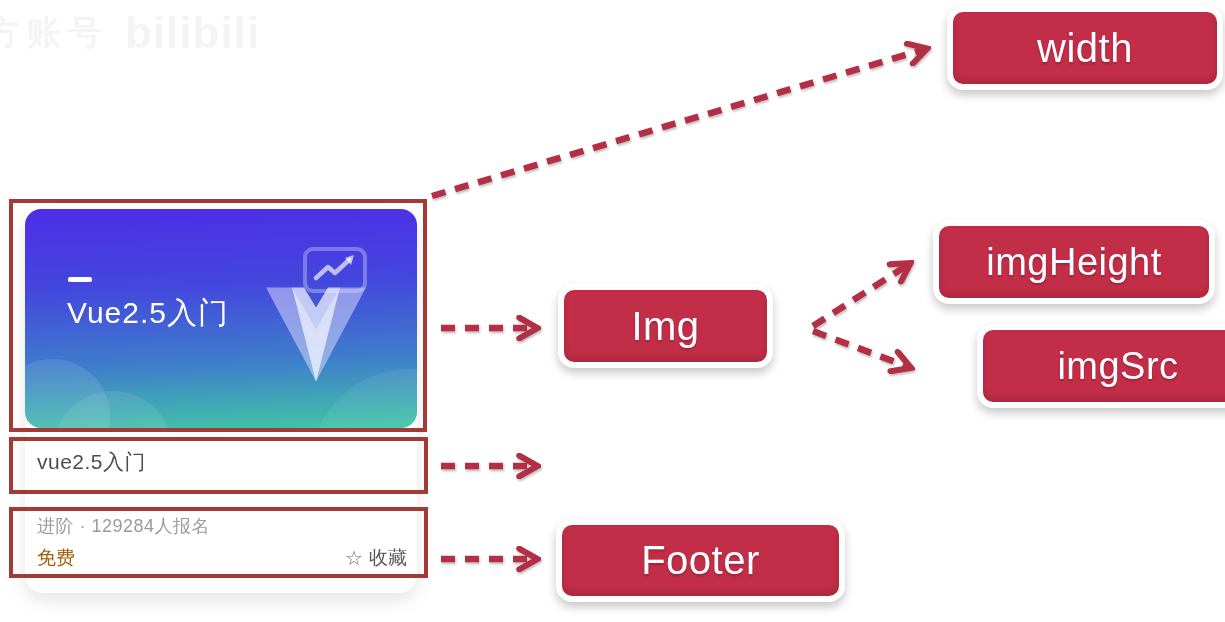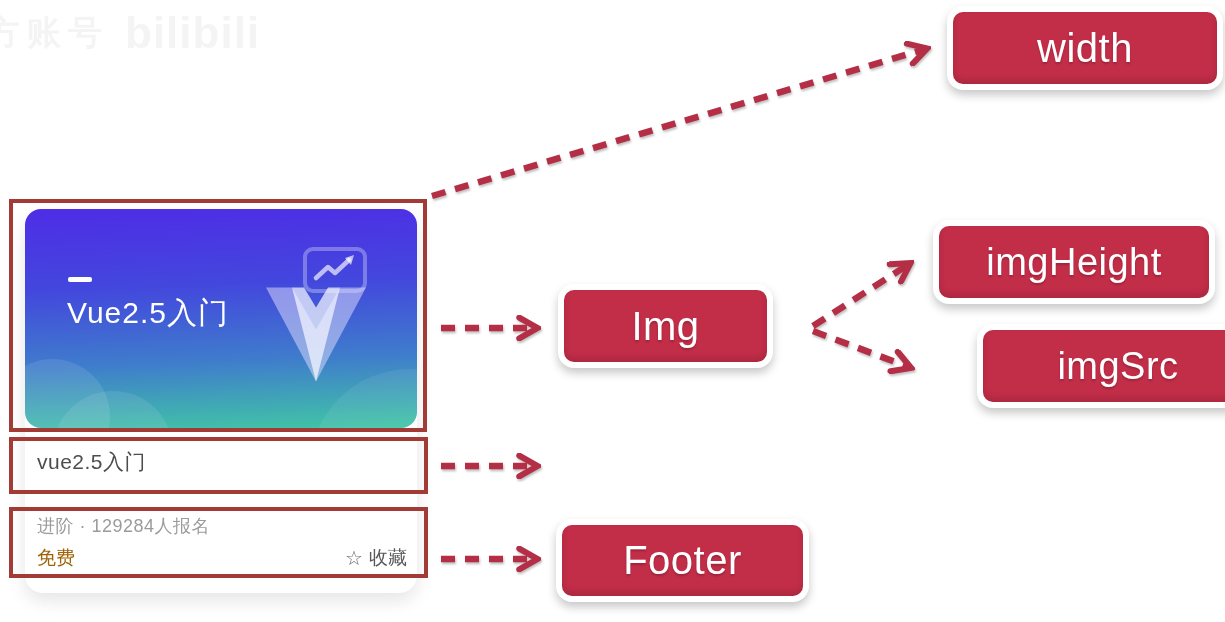--- a/index.html
+++ b/index.html
@@ -77,21 +77,21 @@
   }
   .label-inner span{
     color:#ffffff;font-weight:400;letter-spacing:0.5px;
     text-shadow:0 2px 2px rgba(0,0,0,0.18);white-space:nowrap;
   }
   .lb-width   {left:947px;top:6px;  width:276px;height:84px;}
   .lb-img     {left:558px;top:284px;width:215px;height:84px;}
   .lb-imgheight{left:933px;top:220px;width:282px;height:84px;}
   .lb-imgsrc  {left:933px;top:324px;width:282px;height:84px;margin-left:44px;}
   .lb-summary {left:553px;top:429px;width:265px;height:82px;}
-  .lb-footer  {left:556px;top:519px;width:253px;height:83px;}
+  .lb-footer  {left:556px;top:519px;width:289px;height:83px;}
   .fs40{font-size:40px;} .fs38{font-size:38px;}
 
   
   .arrows{position:absolute;left:0;top:0;width:1225px;height:622px;pointer-events:none;}
   .arrows path.conn{
     fill:none;stroke:var(--arrow_stroke);stroke-width:6.5;
     stroke-dasharray:14 10;
   }
   .arrows g{filter:drop-shadow(1px 2px 1px rgba(0,0,0,0.25));}
 </style>

